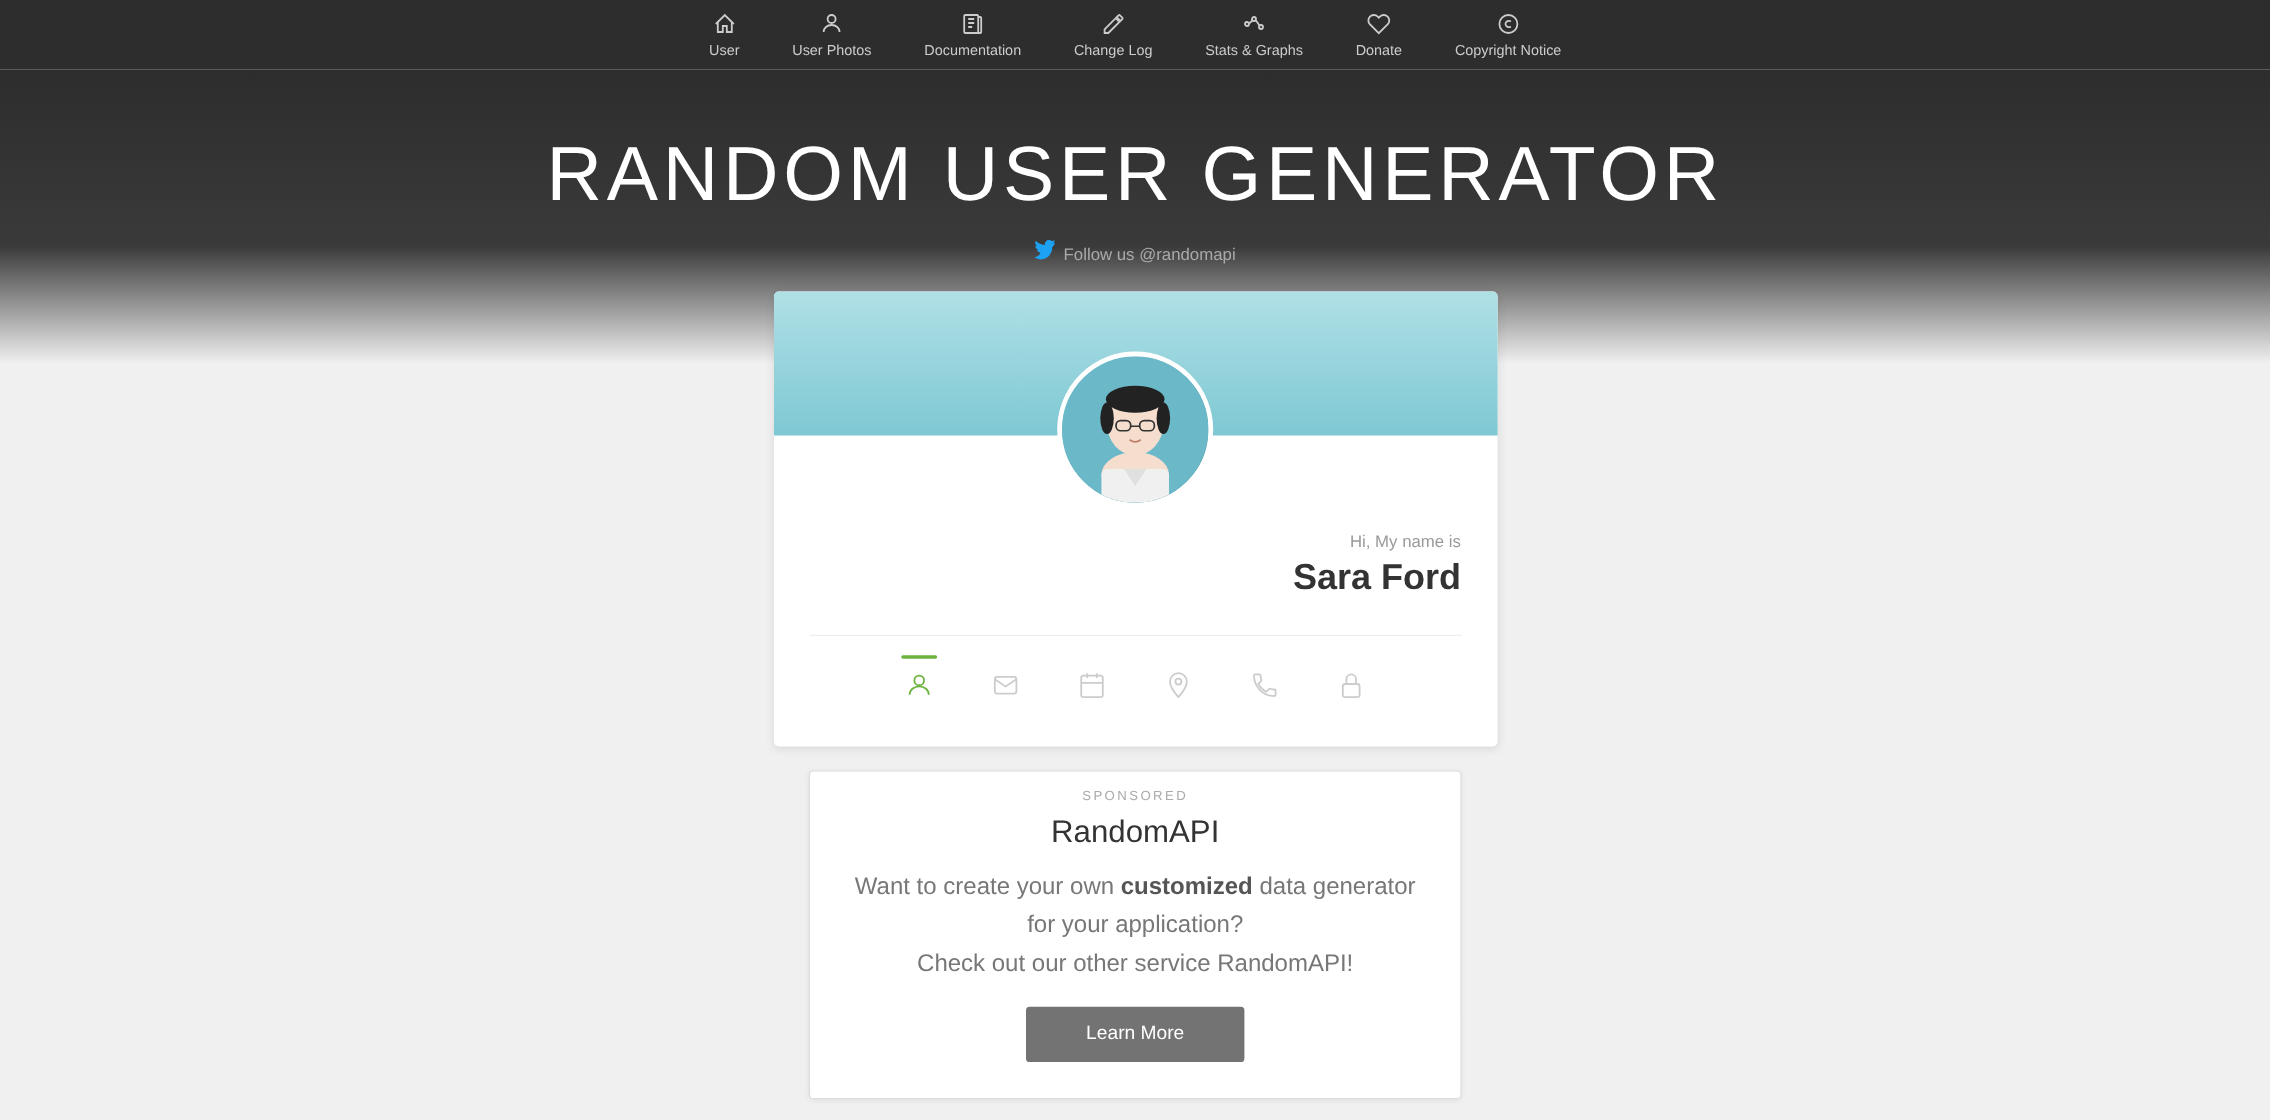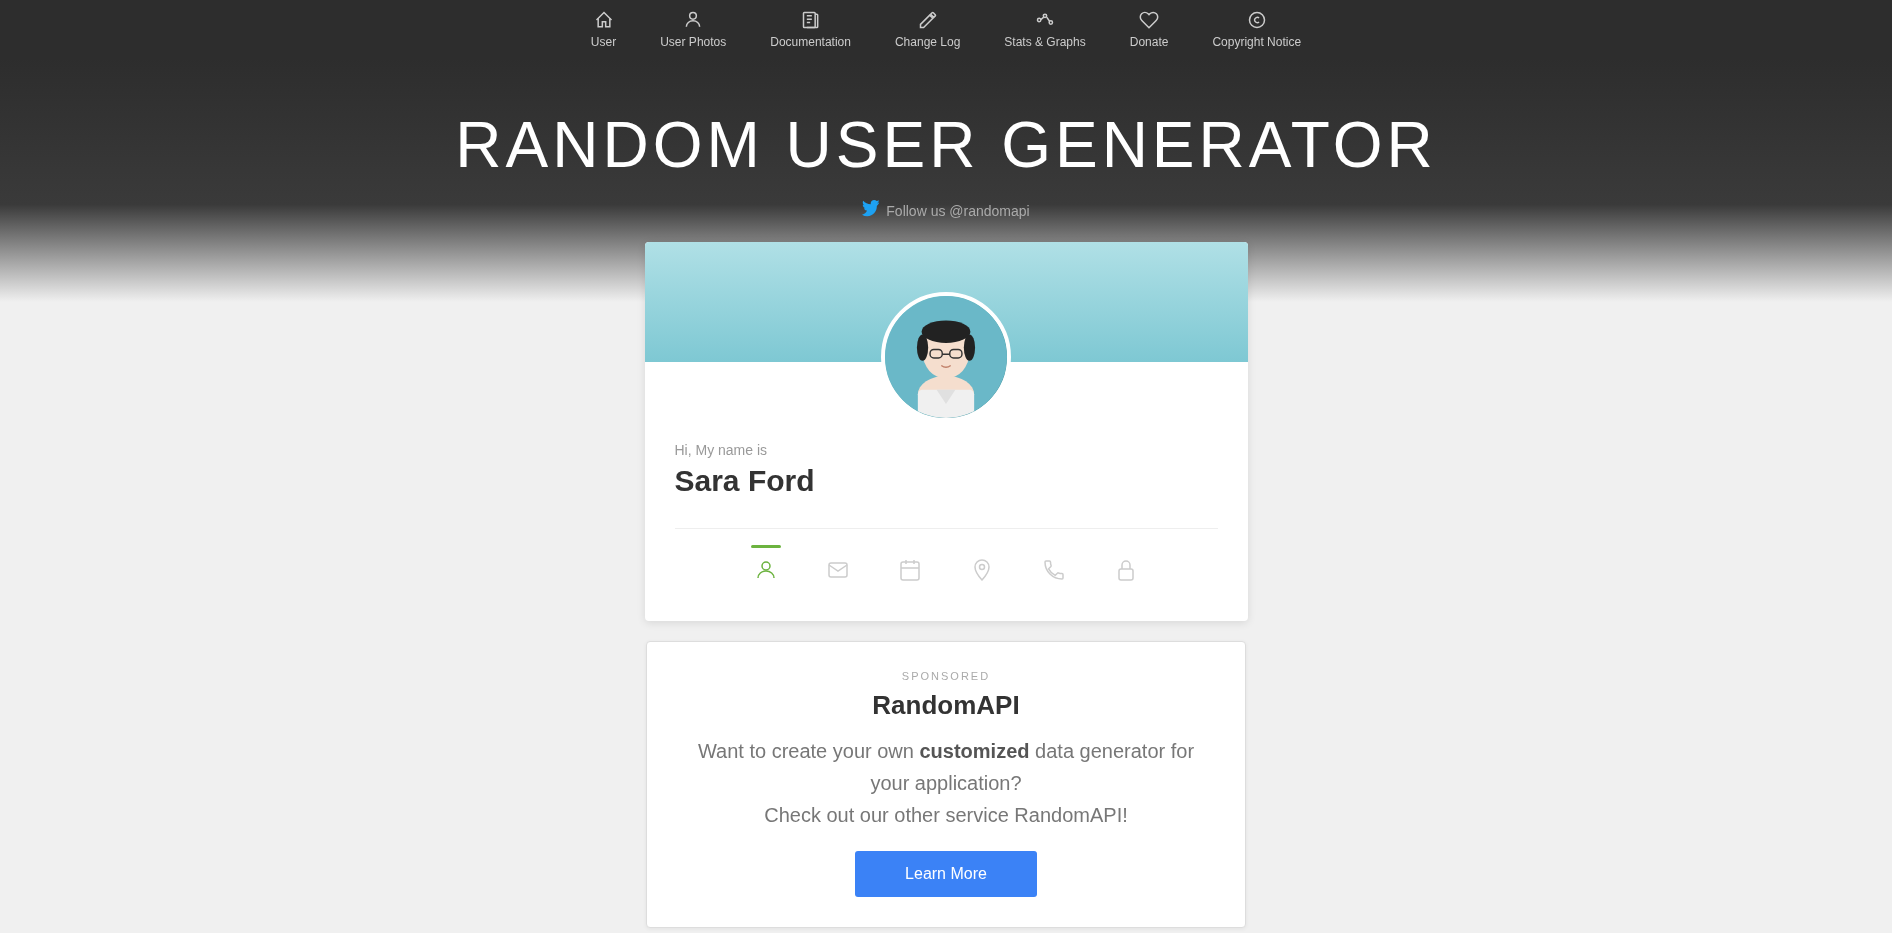--- a/index.html
+++ b/index.html
@@ -78,21 +78,21 @@
 
     
     .user-card {
       background: #fff;
       border-radius: 4px;
       width: 603px;
       max-width: 100%;
       box-shadow: 0 2px 8px rgba(0,0,0,0.1);
       overflow: visible;
       position: relative;
-      text-align: left;
+      text-align: right;
     }
     .user-card-top {
       background: linear-gradient(180deg, #b0e0e6 0%, #7ec8d3 100%);
       height: 120px;
       border-radius: 4px 4px 0 0;
       position: relative;
     }
     .avatar-wrapper {
       position: absolute;
       left: 50%;
@@ -155,52 +155,52 @@
       height: 3px;
       background: #6cb33f;
       border-radius: 2px;
     }
 
     
     .sponsored-card {
       background: #fff;
       border: 1px solid #ddd;
       border-radius: 4px;
-      width: 600px;
+      width: 544px;
       max-width: 100%;
       margin-top: 20px;
-      padding: 28px 30px 30px;
+      padding: 15px 30px 30px;
       text-align: center;
       box-shadow: 0 1px 4px rgba(0,0,0,0.06);
     }
     .sponsored-label {
       font-size: 11px;
       color: #aaa;
       letter-spacing: 2px;
       text-transform: uppercase;
       margin-bottom: 8px;
     }
     .sponsored-title {
       font-size: 26px;
-      font-weight: 700;
+      font-weight: 400;
       color: #333;
       margin-bottom: 14px;
     }
     .sponsored-desc {
       font-size: 20px;
       color: #777;
       line-height: 1.6;
       margin-bottom: 20px;
     }
     .sponsored-desc strong {
       font-weight: 700;
       color: #555;
     }
     .learn-more-btn {
-      background: #3b82f6;
+      background: #737373;
       color: #fff;
       border: none;
       border-radius: 3px;
       padding: 14px 50px;
       font-size: 16px;
       cursor: pointer;
       transition: background 0.2s;
     }
 
     

